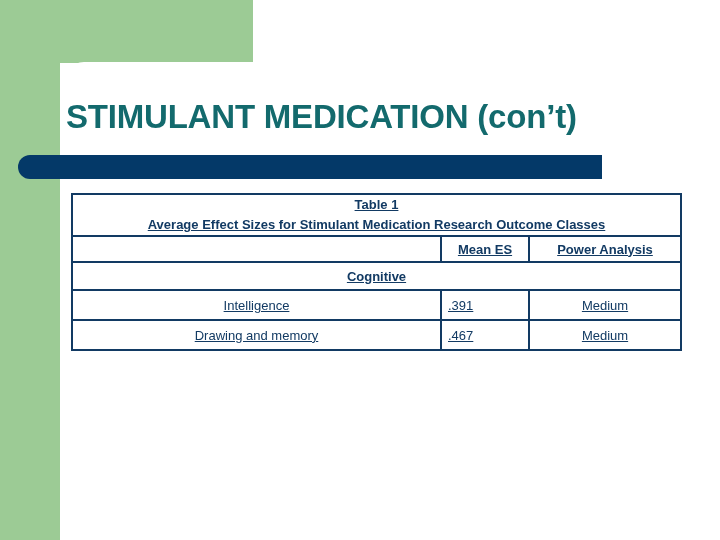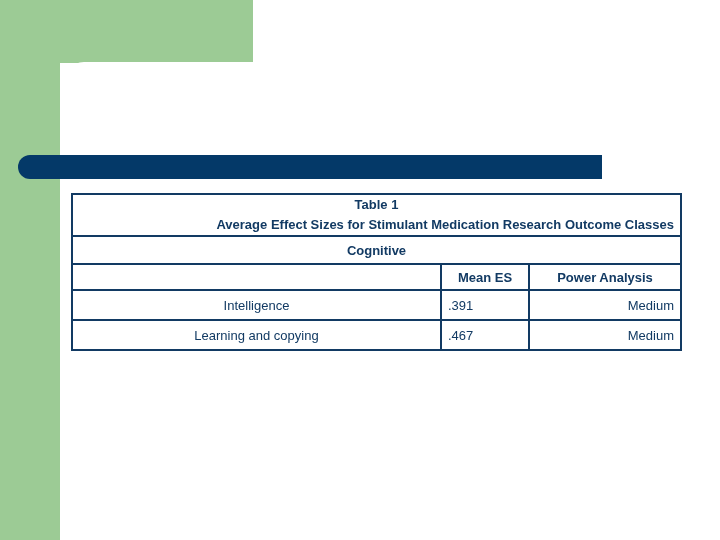--- a/index.html
+++ b/index.html
@@ -77,37 +77,38 @@
     left: 71px;
     top: 193px;
     width: 609px;
   }
   table.es-table {
     width: 609px;
     border-collapse: collapse;
     table-layout: fixed;
     color: #123a63;
     background: #0f766e;
+    text-decoration: underline;
   }
   table.es-table td {
     border: 2px solid #123a63;
     padding: 0 6px;
     font-size: 13px;
     vertical-align: middle;
     background: #ffffff;
   }
   td.caption-cell {
     text-align: center;
     font-weight: bold;
     font-size: 13.5px;
     line-height: 20px;
     padding: 8px 10px 9px 10px;
   }
   td.caption-cell .cap-line1 { display: block; }
-  td.caption-cell .cap-line2 { display: block; text-align: right; }
+  td.caption-cell .cap-line2 { display: block; }
   td.blank-cell {
     height: 24px;
   }
   td.colhead {
     font-weight: bold;
     text-align: center;
     height: 24px;
     font-size: 13.5px;
   }
   td.section-cell {
@@ -124,68 +125,69 @@
   }
   td.value-cell {
     height: 28px;
     text-align: left;
     font-size: 13.5px;
     padding-left: 7px;
     margin-top: 24px;
   }
   td.power-cell {
     height: 28px;
-    text-align: right;
+    text-align: center;
     font-size: 13.5px;
     padding-left: 7px;
   }
   col.c-label { width: 369px; }
   col.c-mean  { width: 88px; }
   col.c-power { width: 152px; }
 </style>
 </head>
 <body>
 
 <div id="slide">
 
   <div class="green-block"></div>
   <div class="green-strip"></div>
   <div class="white-panel"></div>
   <div class="blue-bar"></div>
 
+  <div class="slide-title">STIMULANT MEDICATION (con’t)</div>
 
   <div class="table-wrap">
     <table class="es-table">
       <colgroup>
         <col class="c-label">
         <col class="c-mean">
         <col class="c-power">
       </colgroup>
       <tbody>
         <tr>
           <td class="caption-cell" colspan="3">
             <span class="cap-line1">Table 1</span>
             <span class="cap-line2">Average Effect Sizes for Stimulant Medication Research Outcome Classes</span>
           </td>
         </tr>
         <tr>
-          <td class="section-cell" colspan="3">Cognitive</td>
-        </tr>
-        <tr>
           <td class="blank-cell"></td>
           <td class="colhead">Mean ES</td>
           <td class="colhead">Power Analysis</td>
+        </tr>
+        <tr>
+          <td class="section-cell" colspan="3">Cognitive</td>
         </tr>
         <tr>
           <td class="label-cell">Intelligence</td>
           <td class="value-cell">.391</td>
           <td class="power-cell">Medium</td>
         </tr>
         <tr>
-          <td class="label-cell">Learning and copying</td>
+          <td class="label-cell">Drawing and memory</td>
           <td class="value-cell">.467</td>
           <td class="power-cell">Medium</td>
         </tr>
       </tbody>
     </table>
   </div>
 
 </div>
 
 </body></html>

